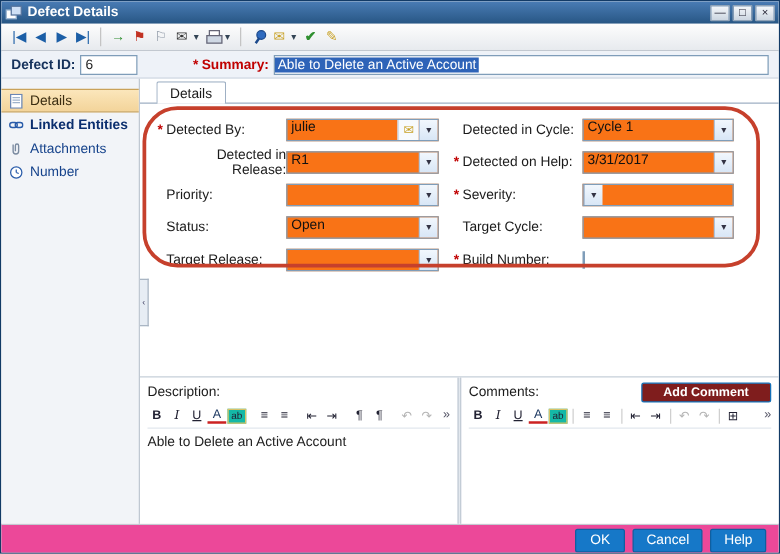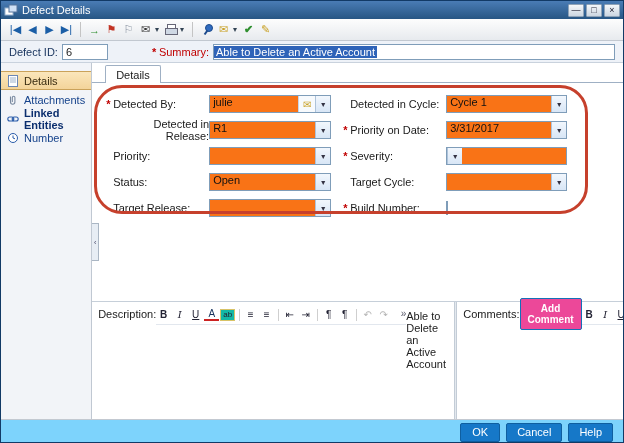--- a/index.html
+++ b/index.html
@@ -7,21 +7,21 @@
   body { font-family: "Liberation Sans", sans-serif; }
 
   .window{
     width:624px;height:443px;border:1px solid #123a66;position:relative;
     background:#ffffff;font-size:11px;color:#222;overflow:hidden;
     box-shadow:2px 2px 6px rgba(0,0,0,.4);
   }
 
   
   .titlebar{height:18px;background:linear-gradient(#4a7cb5,#275684);display:flex;align-items:center;padding:0 3px;}
-  .titlebar .title{color:#fff;font-weight:normal;font-size:11px;margin-left:4px;flex:1;}
+  .titlebar .title{color:#fff;font-weight:bold;font-size:11px;margin-left:4px;flex:1;}
   .app-icon{display:inline-flex;width:14px;height:13px;}
   .winbtns{display:flex;}
   .winbtn{width:16px;height:13px;background:linear-gradient(#f4f7fa,#ccd6e1);border:1px solid #8fa3b8;color:#223;
     font-size:9px;line-height:11px;display:inline-flex;align-items:center;justify-content:center;margin-left:2px;border-radius:1px;cursor:default;}
 
   
   .toolbar{height:22px;background:linear-gradient(#fdfdfd,#e7eaee);border-bottom:1px solid #c2c8d0;display:flex;align-items:center;padding:0 6px;}
   .ticon{height:18px;min-width:15px;display:inline-flex;align-items:center;justify-content:center;font-size:11px;color:#1b5ea6;margin:0 1px;cursor:default;}
   .caret{font-size:8px;color:#345;min-width:8px;margin-left:-1px;}
   .tsep{width:1px;height:15px;background:#c4c4c4;margin:0 5px;}
@@ -32,21 +32,21 @@
   .darkc{color:#333;}
   .print-icon{position:relative;width:12px;height:11px;display:inline-block;}
   .print-icon::before{content:"";position:absolute;left:2px;top:0;width:7px;height:4px;background:#fff;border:1px solid #667;}
   .print-icon::after{content:"";position:absolute;left:0;top:4px;width:11px;height:5px;background:#cfd8e4;border:1px solid #667;}
   .pin-icon{position:relative;width:12px;height:13px;display:inline-block;}
   .pin-icon::before{content:"";position:absolute;left:4px;top:1px;width:6px;height:6px;background:#2f6bbf;border-radius:50%;border:1px solid #1c4a8c;}
   .pin-icon::after{content:"";position:absolute;left:4px;top:7px;width:2px;height:5px;background:#1c4a8c;transform:rotate(35deg);}
 
   
   .headerrow{height:22px;background:#eef2f8;border-bottom:1px solid #c9d2dd;display:flex;align-items:center;padding:0 8px;}
-  .hlabel{color:#16325c;}
+  .hlabel{color:#16325c;font-weight:bold;}
   .idbox{width:46px;height:16px;background:#fff;border:1px solid #7f9db9;margin-left:4px;padding:1px 3px;color:#222;}
   .mk{color:#c00000;font-weight:bold;width:7px;display:inline-block;}
   .sum-mk{margin-left:44px;}
   .red{color:#c00000;}
   .summaryfield{flex:1;height:16px;background:#fff;border:1px solid #7f9db9;margin-left:4px;display:flex;align-items:center;overflow:hidden;}
   .summaryfield .selected{background:#2e63b8;color:#fff;padding:0 2px;white-space:nowrap;}
 
   
   .body{display:flex;height:356px;}
   .sidebar{width:112px;background:#f2f4f8;border-right:1px solid #c0c8d2;padding-top:8px;}
@@ -75,40 +75,40 @@
   .textinput{height:18px;background:#fff;border:1px solid #7f9db9;width:100%;}
 
   
   .annotation{position:absolute;left:115px;top:84px;width:494px;height:129px;border:3px solid #c6402c;border-radius:28px;pointer-events:none;}
 
   .collapse-handle{position:absolute;left:0;top:160px;width:7px;height:38px;background:#e7edf4;border:1px solid #aab6c4;border-left:none;
     display:flex;align-items:center;justify-content:center;font-size:7px;color:#446;}
 
   
   .panes{flex:1;border-top:1px solid #c6cfd9;display:flex;}
-  .pane{flex:1;padding:3px 6px;display:flex;flex-direction:row;min-width:0;}
+  .pane{flex:1;padding:3px 6px;display:flex;flex-direction:column;min-width:0;}
   .vdivider{width:3px;background:#e3e8ee;border-left:1px solid #c3ccd6;border-right:1px solid #c3ccd6;}
   .panehead{height:18px;display:flex;align-items:center;justify-content:space-between;}
   .panelabel{color:#1a1a1a;}
-  .addcomment{height:32px;background:#ec4899;color:#fff;border:1px solid #1470b8;border-radius:2px;font-size:10px;font-weight:bold;
-    padding:0 7px;font-family:"Liberation Sans",sans-serif;cursor:default;}
+  .addcomment{height:16px;background:#7f1d1d;color:#fff;border:1px solid #1470b8;border-radius:2px;font-size:10px;font-weight:bold;
+    padding:0 17px;font-family:"Liberation Sans",sans-serif;cursor:default;}
   .rtoolbar{height:20px;display:flex;align-items:center;border-bottom:1px solid #e2e7ee;position:relative;padding-right:14px;}
   .rbtn{min-width:15px;height:15px;display:inline-flex;align-items:center;justify-content:center;font-size:10px;color:#223;margin-right:1px;cursor:default;}
   .rb-b{font-weight:bold;}
   .rb-i{font-style:italic;font-family:"DejaVu Serif",serif;}
   .rb-u{text-decoration:underline;}
   .rb-a{color:#16325c;border-bottom:2px solid #cc2222;line-height:9px;height:12px;}
   .rb-hl{background:#14b8a6;font-size:8px;border:1px solid #d8c367;height:12px;}
   .rb-dis{color:#b5b5b5;}
   .rsep{width:1px;height:12px;background:#cfcfcf;margin:0 3px;}
   .roverflow{position:absolute;right:0;top:3px;font-size:10px;color:#556;}
   .panebody{flex:1;padding-top:5px;color:#222;font-size:11px;cursor:text;}
 
   
-  .footer{height:25px;background:#7dd3fc;border-top:1px solid #c3c9d1;display:flex;align-items:center;justify-content:flex-end;gap:6px;padding:0 10px;}
+  .footer{height:25px;background:#ec4899;border-top:1px solid #c3c9d1;display:flex;align-items:center;justify-content:flex-end;gap:6px;padding:0 10px;}
   .btn-blue{height:19px;min-width:40px;background:#1678c8;color:#fff;border:1px solid #0f5fa0;border-radius:2px;font-size:11px;
     padding:0 10px;font-family:"Liberation Sans",sans-serif;cursor:default;}
 </style>
 </head>
 <body>
 
 <div class="window">
 
   <div class="titlebar">
     <span class="app-icon">
@@ -167,36 +167,36 @@
         <span class="sb-icon">
           <svg width="12" height="12">
               <rect x="1.5" y="0.5" width="9" height="11" fill="#fff" stroke="#6b87b5"></rect>
               <line x1="3" y1="3" x2="9" y2="3" stroke="#9fb3cc"></line>
               <line x1="3" y1="5" x2="9" y2="5" stroke="#9fb3cc"></line>
               <line x1="3" y1="7" x2="9" y2="7" stroke="#9fb3cc"></line>
             </svg>
         </span>
         <span>Details</span>
       </div>
-      <div class="sb-item">
-        <span class="sb-icon">
-          <svg width="12" height="12">
-              <path d="M3.5 2.5 v5.5 a2.2 2.2 0 0 0 4.4 0 V3.5 a1.3 1.3 0 0 0 -2.6 0 V8" fill="none" stroke="#7a8aa0" stroke-width="1.1"></path>
-            </svg>
-        </span>
-        <span>Attachments</span>
-      </div>
       <div class="sb-item boldblue">
         <span class="sb-icon">
           <svg width="12" height="12">
               <rect x="0.8" y="4" width="6" height="4" rx="2" fill="none" stroke="#2a5caa" stroke-width="1.1"></rect>
               <rect x="5.2" y="4" width="6" height="4" rx="2" fill="none" stroke="#2a5caa" stroke-width="1.1"></rect>
             </svg>
         </span>
         <span>Linked Entities</span>
+      </div>
+      <div class="sb-item">
+        <span class="sb-icon">
+          <svg width="12" height="12">
+              <path d="M3.5 2.5 v5.5 a2.2 2.2 0 0 0 4.4 0 V3.5 a1.3 1.3 0 0 0 -2.6 0 V8" fill="none" stroke="#7a8aa0" stroke-width="1.1"></path>
+            </svg>
+        </span>
+        <span>Attachments</span>
       </div>
       <div class="sb-item">
         <span class="sb-icon">
           <svg width="12" height="12">
               <circle cx="6" cy="6" r="4.5" fill="#fff" stroke="#2a5caa"></circle>
               <line x1="6" y1="6" x2="6" y2="3.5" stroke="#2a5caa"></line>
               <line x1="6" y1="6" x2="8" y2="6.8" stroke="#2a5caa"></line>
             </svg>
         </span>
         <span>Number</span>
@@ -242,21 +242,21 @@
             </span>
           <span class="fld1">
               <span class="combo">
                 <span class="val">R1</span>
                 <span class="dd">▼</span>
               </span>
             </span>
           <span class="fgap"></span>
           <span class="lblslot">
               <span class="mk">*</span>
-              <span class="flabel red">Priority on Date:</span>
+              <span class="flabel red">Detected on Help:</span>
             </span>
           <span class="fld2">
               <span class="combo">
                 <span class="val">3/31/2017</span>
                 <span class="dd">▼</span>
               </span>
             </span>
         </div>
 
         <div class="frow">

